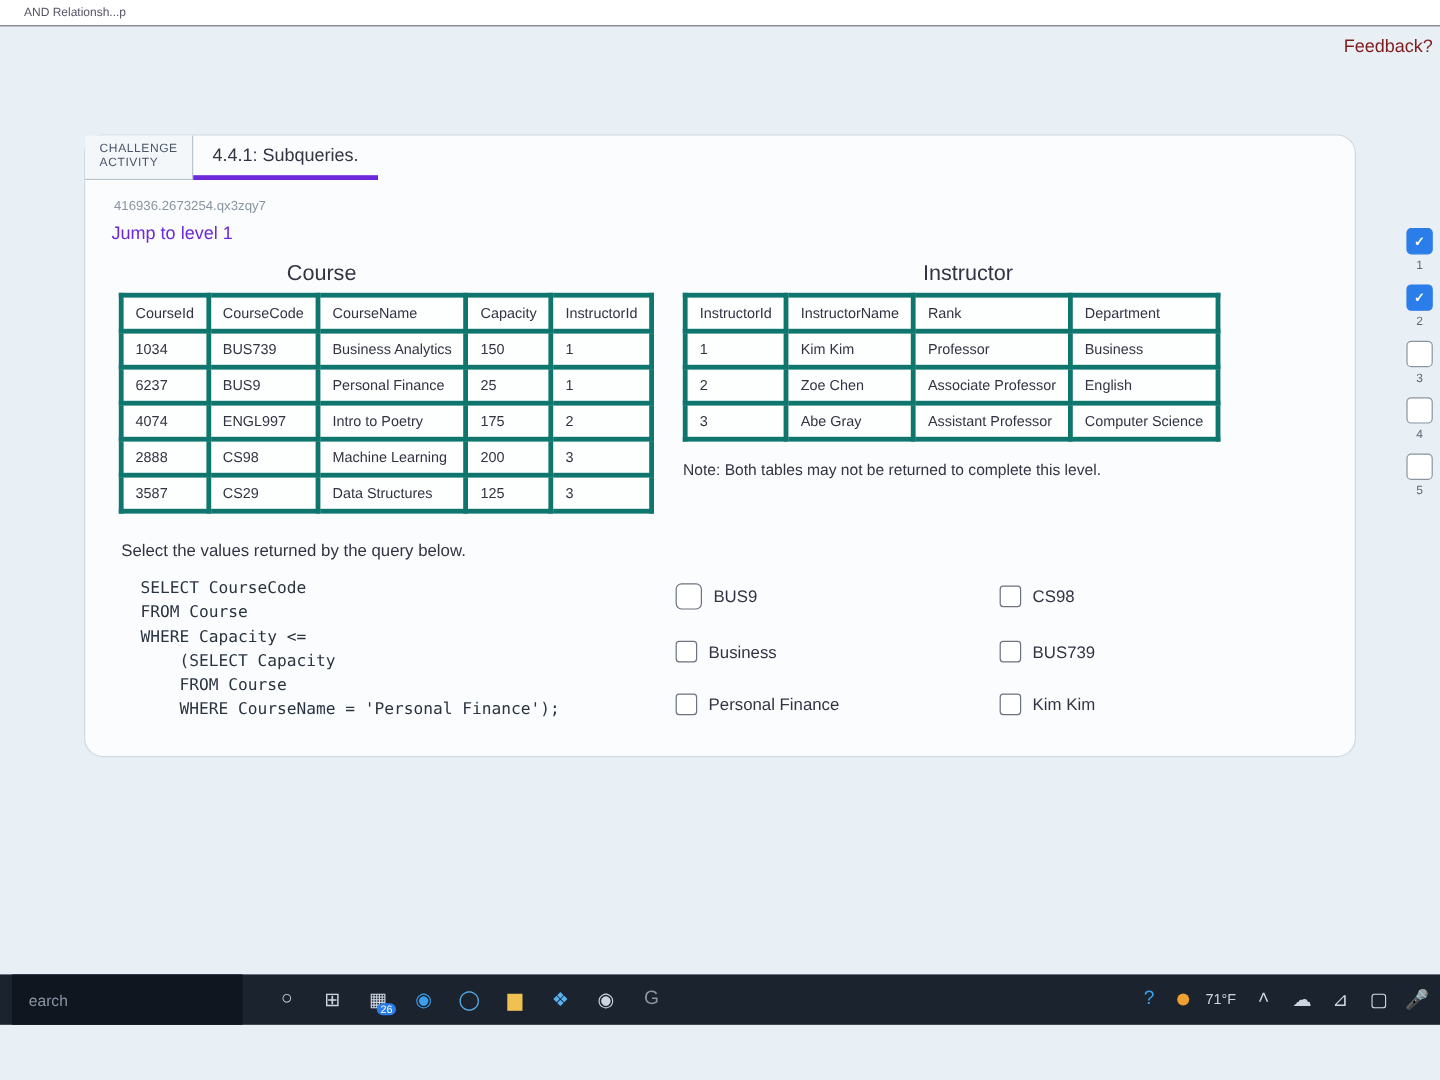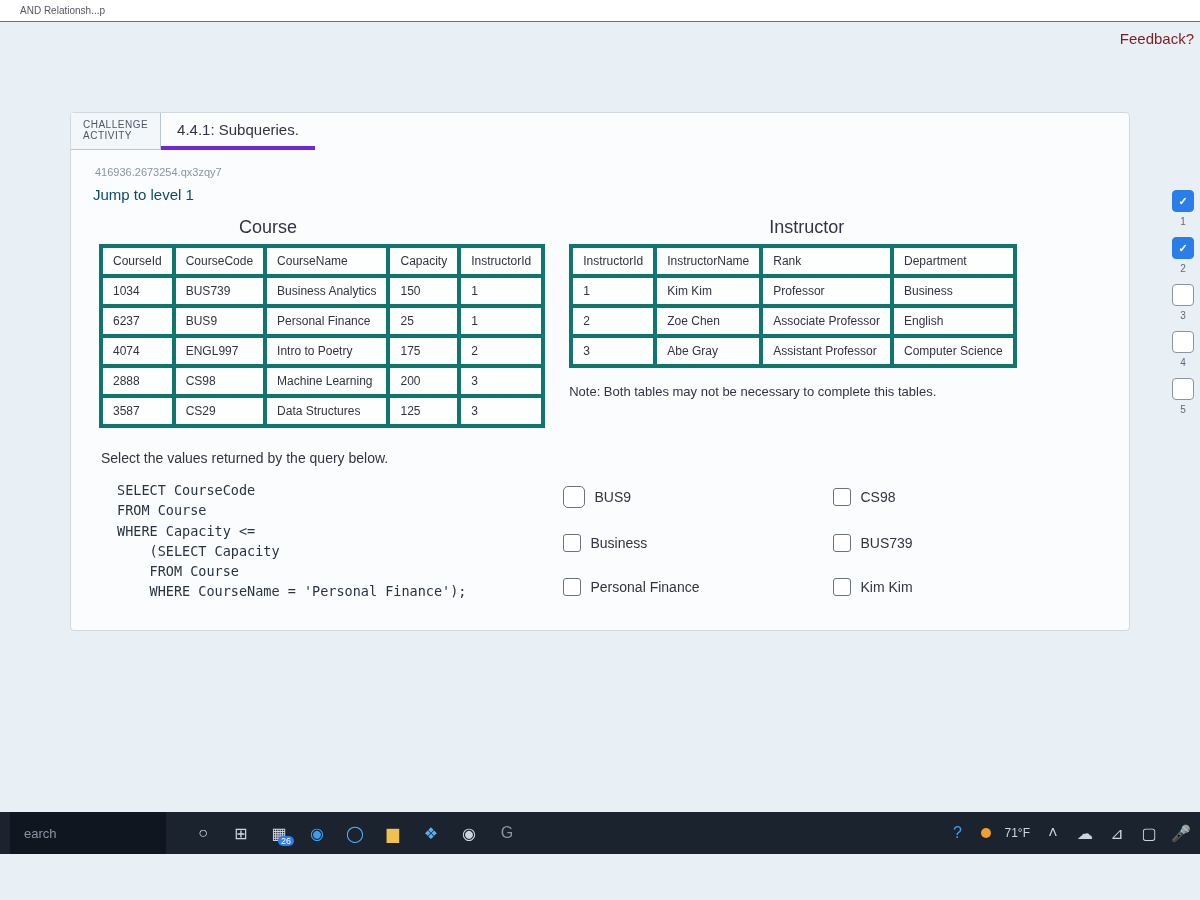--- a/index.html
+++ b/index.html
@@ -1,45 +1,45 @@
 <!DOCTYPE html>
 <html><head>
 <meta charset="utf-8">
 <style>
 *{box-sizing:border-box;margin:0;padding:0}
 body{font-family:Arial,Helvetica,sans-serif;background:#e8eff5;color:#3a4a5a;width:1200px;height:900px;overflow:hidden;position:relative}
 .crumb-bar{height:22px;background:#fff;border-bottom:1px solid #6b7280;padding:0 20px;display:flex;align-items:center;font-size:10px;color:#556}
 .feedback{position:absolute;top:30px;right:6px;font-size:15px;color:#7f1d1d}
-.card{margin:90px 60px 0 70px;background:#fbfcfd;border:1px solid #d0d8e0;border-radius:4px;padding:0 0 28px 0;max-width:1060px}
+.card{margin:90px 60px 0 70px;background:#fbfcfd;border:1px solid #d0d8e0;border-radius:16px;padding:0 0 28px 0;max-width:1060px}
 .activity-header{display:flex;align-items:stretch}
 .activity-badge{border:1px solid #b9c5d0;border-left:none;border-top:none;padding:6px 12px;background:#f4f7fa}
 .activity-badge div{font-size:10px;letter-spacing:.5px;color:#4a5568}
 .activity-title{border-bottom:4px solid #6d28d9;flex:0 0 auto;padding:8px 16px;font-size:15px;color:#334}
 .hashnum{font-size:11px;color:#8a94a3;margin:16px 0 0 24px}
-.jump{font-size:15px;margin:8px 0 14px 22px;color:#0c4a6e;cursor:pointer}
+.jump{font-size:15px;margin:8px 0 14px 22px;color:#6d28d9;cursor:pointer}
 .tables-row{display:flex;gap:24px;padding:0 28px;align-items:flex-start}
 .tbl-wrap{display:flex;flex-direction:column;align-items:flex-start}
 .tbl-title{font-size:18px;margin:0 0 6px 140px;color:#334}
 .tbl-title.inst{margin-left:200px}
 table{border-collapse:collapse;font-size:12px;color:#334}
 th,td{border:4px solid #0f766e;padding:6px 10px;text-align:left;font-weight:normal;background:#fdfefe}
 .note{font-size:13px;margin:16px 0 0 0;color:#334}
 .prompt{font-size:14px;margin:22px 0 8px 30px;color:#334}
 .lower{display:flex;gap:96px;padding:0 30px}
 .sql{font-family:Consolas,Menlo,monospace;font-size:13.5px;white-space:pre;line-height:1.5;color:#2a3441;padding:6px 0 0 16px}
 .opts{display:grid;grid-template-columns:230px 180px;gap:14px 40px;padding-top:6px}
 .opt{display:flex;align-items:center;gap:10px;font-size:14px;color:#334}
 .cb{width:18px;height:18px;border:1.5px solid #6b7280;border-radius:3px;background:#fff}
 .cb.big{width:22px;height:22px;border-radius:5px}
 .side-steps{position:absolute;right:6px;top:190px;display:flex;flex-direction:column;gap:10px;align-items:center}
 .step{width:22px;height:22px;border:1.5px solid #8a94a3;border-radius:4px;display:flex;align-items:center;justify-content:center;font-size:11px;color:#455;background:#fff}
 .step.done{background:#2b7de9;border-color:#2b7de9;color:#fff;font-weight:bold}
 .step-lbl{font-size:10px;color:#667;margin-top:-6px}
 .taskbar{position:absolute;bottom:46px;left:0;right:0;height:42px;background:#1a232e;display:flex;align-items:center;padding:0 10px;color:#cdd6e0;font-size:12px}
-.tb-search{width:156px;height:100%;background:#0f1620;display:flex;align-items:center;padding:0 14px;color:#8a94a3;font-size:13px}
+.tb-search{width:192px;height:100%;background:#0f1620;display:flex;align-items:center;padding:0 14px;color:#8a94a3;font-size:13px}
 .tb-icons{display:flex;gap:20px;align-items:center;margin-left:28px}
 .tb-ico{width:18px;height:18px;display:flex;align-items:center;justify-content:center;font-size:16px}
 .tb-right{margin-left:auto;display:flex;align-items:center;gap:14px}
 .sun{width:10px;height:10px;border-radius:50%;background:#f0a030}
 .badge-26{position:relative}
 .badge-26::after{content:"26";position:absolute;bottom:-4px;right:-6px;background:#2b7de9;color:#fff;font-size:9px;border-radius:7px;padding:0 3px}
 </style>
 </head>
 <body>
 
@@ -145,21 +145,21 @@
               <td>English</td>
             </tr>
         <tr>
               <td>3</td>
               <td>Abe Gray</td>
               <td>Assistant Professor</td>
               <td>Computer Science</td>
             </tr>
       </tbody>
         </table>
-      <div class="note">Note: Both tables may not be necessary to complete this tables.</div>
+      <div class="note">Note: Both tables may not be returned to complete this level.</div>
     </div>
   </div>
 
   <div class="prompt">Select the values returned by the query below.</div>
 
   <div class="lower">
     <div class="sql"><span>SELECT CourseCode</span>
 <span>FROM Course</span>
 <span>WHERE Capacity &lt;=</span>
 <span>    (SELECT Capacity</span>

